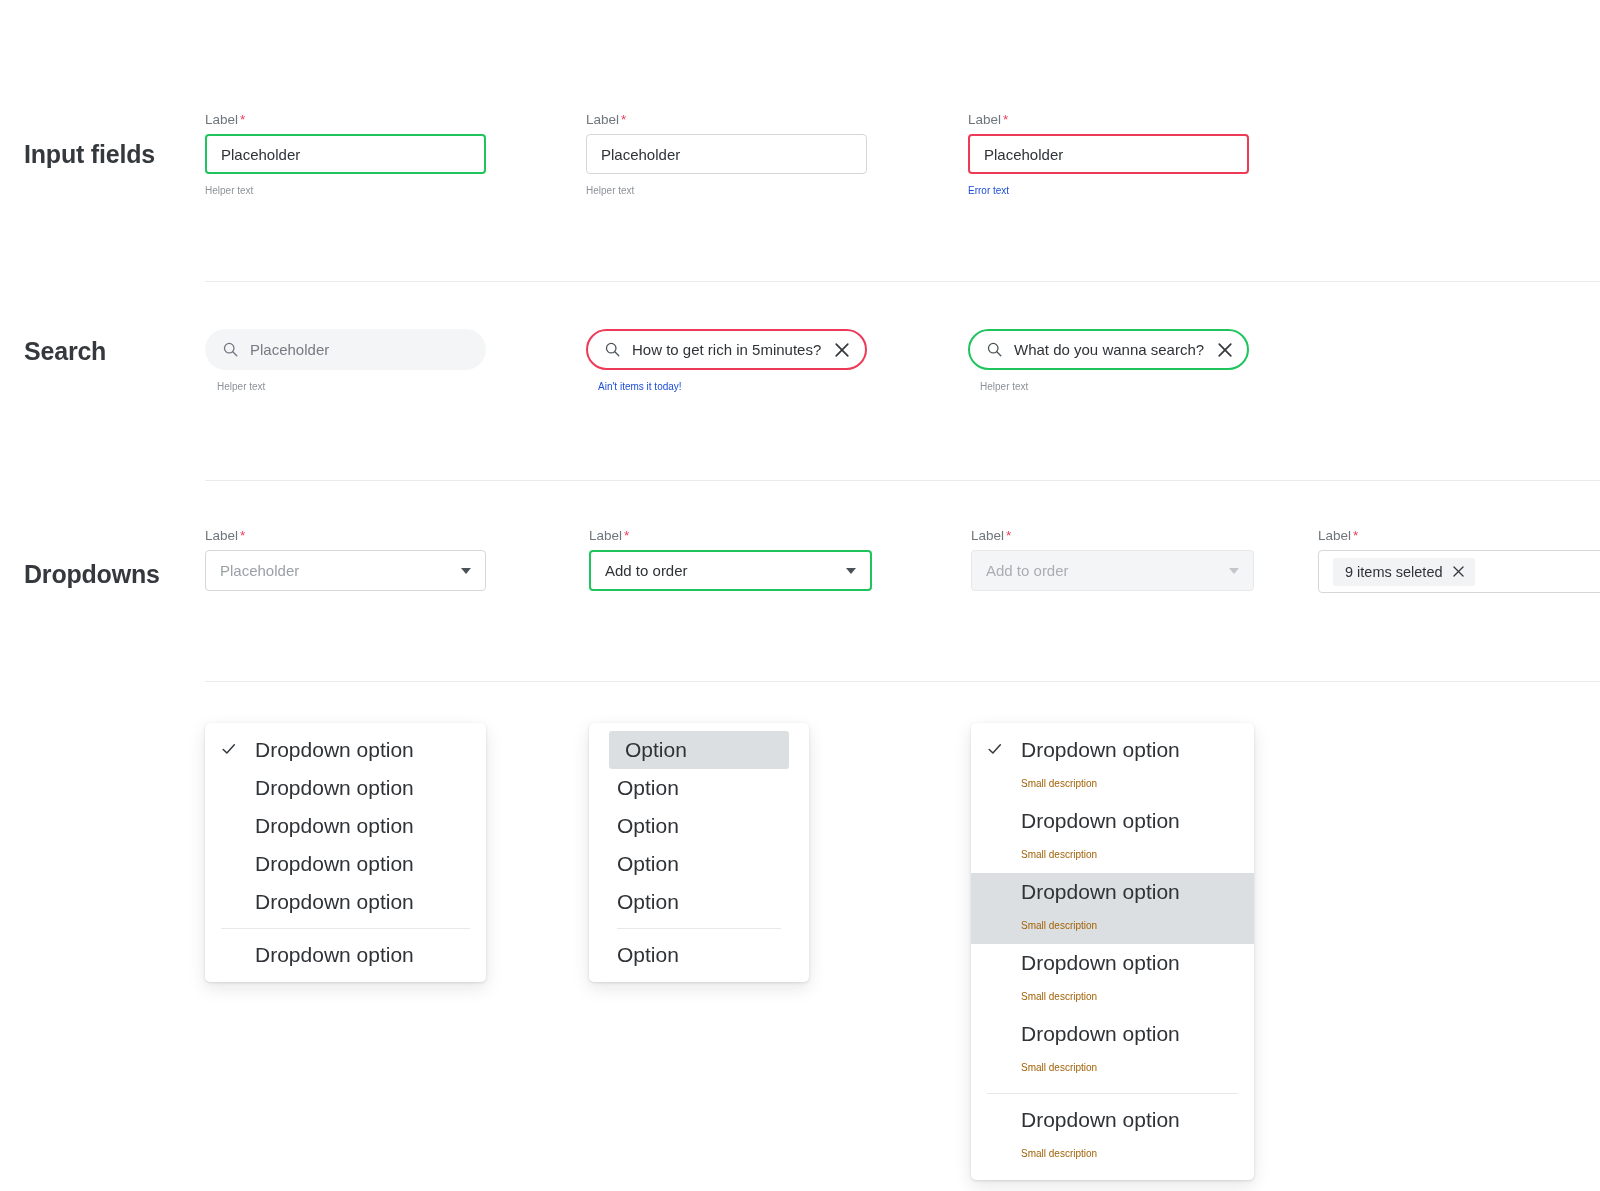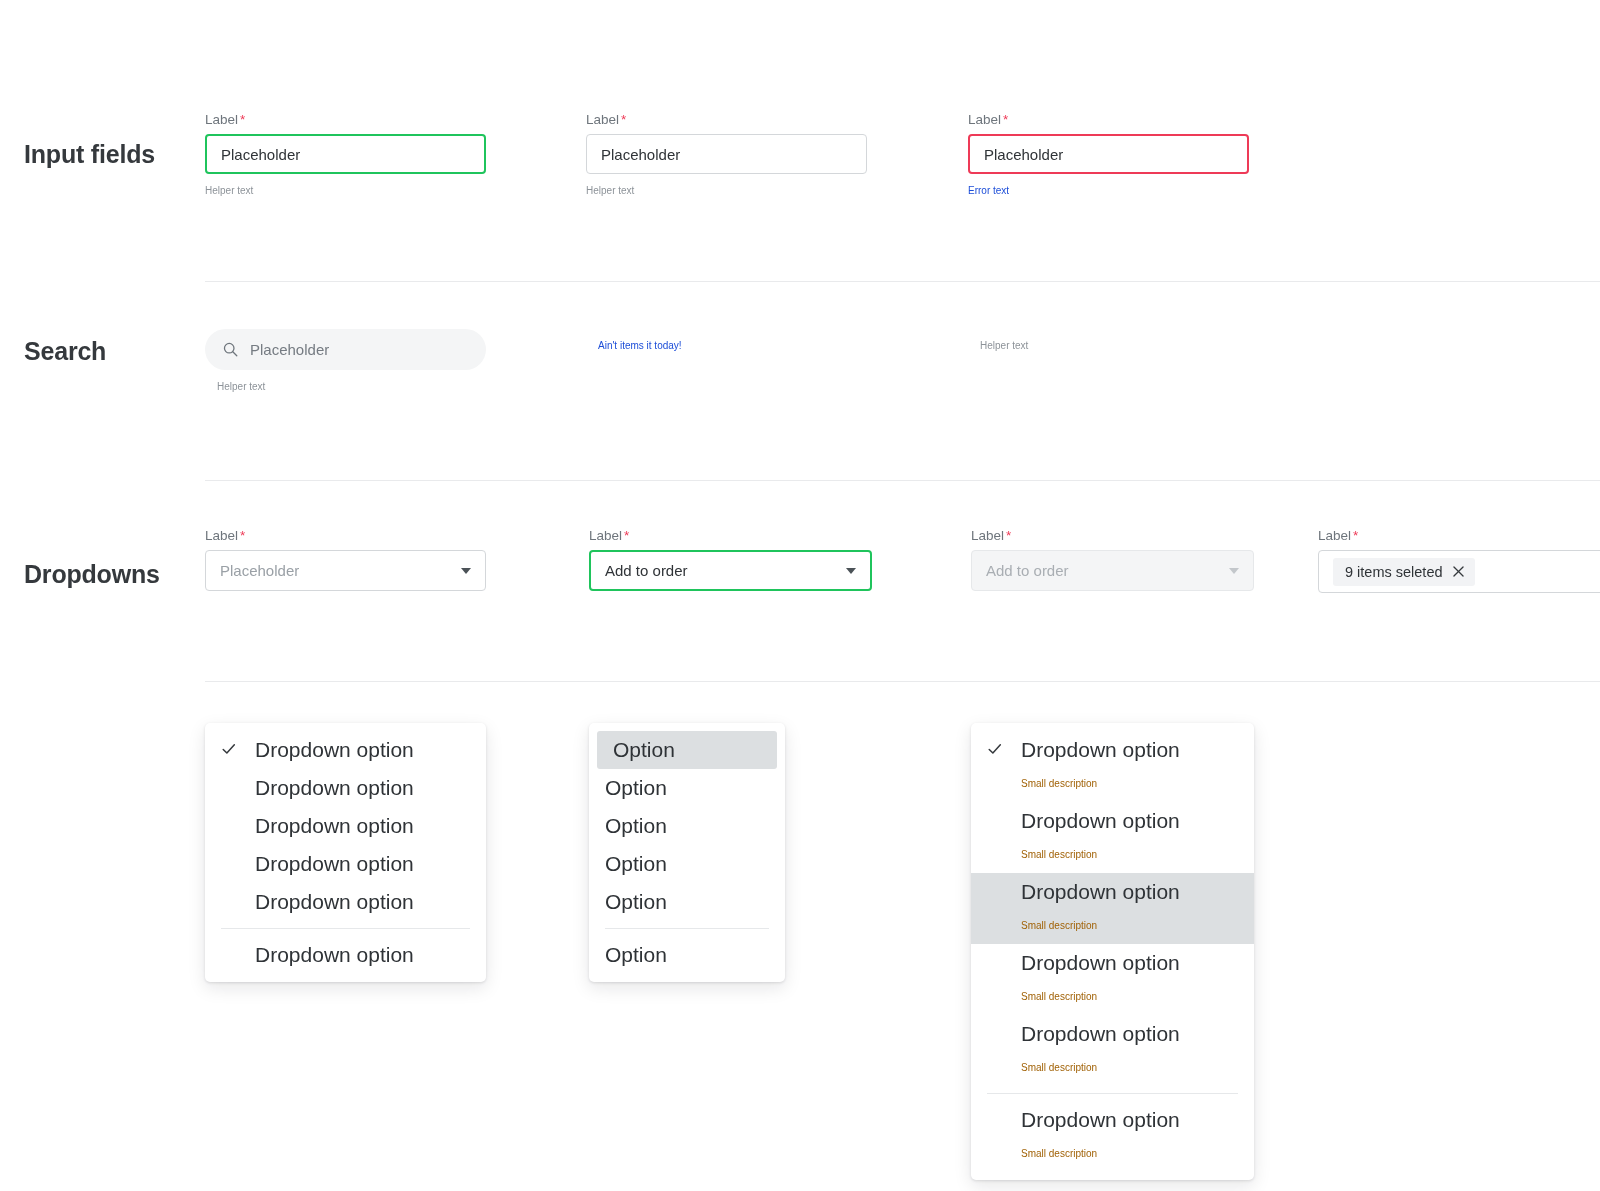--- a/index.html
+++ b/index.html
@@ -204,24 +204,54 @@
           <circle cx="8.5" cy="8.5" r="5.6" stroke="#6e757c" stroke-width="1.5"></circle>
           <line x1="12.7" y1="12.7" x2="17.4" y2="17.4" stroke="#6e757c" stroke-width="1.5" stroke-linecap="round"></line>
         </svg>
       </span>
       <span class="search-text placeholder">Placeholder</span>
     </div>
     <div class="helper" style="margin-left:12px;">Helper text</div>
   </div>
 
   <div class="field" style="left:586px; top:329px; width:281px;">
+    <div class="search-pill outline-red">
+      <span>
+        <svg class="icon-svg" width="17" height="17" viewBox="0 0 20 20" fill="none">
+          <circle cx="8.5" cy="8.5" r="5.6" stroke="#4b5257" stroke-width="1.5"></circle>
+          <line x1="12.7" y1="12.7" x2="17.4" y2="17.4" stroke="#4b5257" stroke-width="1.5" stroke-linecap="round"></line>
+        </svg>
+      </span>
+      <span class="search-text">How to get rich in 5minutes?</span>
+      <span class="clear-btn">
+        <svg class="icon-svg" width="16" height="16" viewBox="0 0 16 16" fill="none">
+          <line x1="2.2" y1="2.2" x2="13.8" y2="13.8" stroke="#35393d" stroke-width="1.7" stroke-linecap="round"></line>
+          <line x1="13.8" y1="2.2" x2="2.2" y2="13.8" stroke="#35393d" stroke-width="1.7" stroke-linecap="round"></line>
+        </svg>
+      </span>
+    </div>
     <div class="helper error" style="margin-left:12px;">Ain't items it today!</div>
   </div>
 
   <div class="field" style="left:968px; top:329px; width:281px;">
+    <div class="search-pill outline-green">
+      <span>
+        <svg class="icon-svg" width="17" height="17" viewBox="0 0 20 20" fill="none">
+          <circle cx="8.5" cy="8.5" r="5.6" stroke="#4b5257" stroke-width="1.5"></circle>
+          <line x1="12.7" y1="12.7" x2="17.4" y2="17.4" stroke="#4b5257" stroke-width="1.5" stroke-linecap="round"></line>
+        </svg>
+      </span>
+      <span class="search-text">What do you wanna search?</span>
+      <span class="clear-btn">
+        <svg class="icon-svg" width="16" height="16" viewBox="0 0 16 16" fill="none">
+          <line x1="2.2" y1="2.2" x2="13.8" y2="13.8" stroke="#35393d" stroke-width="1.7" stroke-linecap="round"></line>
+          <line x1="13.8" y1="2.2" x2="2.2" y2="13.8" stroke="#35393d" stroke-width="1.7" stroke-linecap="round"></line>
+        </svg>
+      </span>
+    </div>
     <div class="helper" style="margin-left:12px;">Helper text</div>
   </div>
 
   <div class="field" style="left:205px; top:528px; width:281px;">
     <div class="field-label">
       <span>Label</span><span class="req">*</span>
     </div>
     <div class="select-box">
       <span class="select-value placeholder">Placeholder</span>
       <span class="caret"></span>
@@ -306,21 +336,21 @@
     <div id="menu1-footer">
         <div class="menu-item">
           <span class="check-slot"></span>
           <div>
             <div class="menu-label">Dropdown option</div>
           </div>
         </div>
       </div>
   </div>
 
-  <div class="menu" style="left:589px; top:723px; width:196px; padding:8px 0;">
+  <div class="menu" style="left:589px; top:723px; width:220px; padding:8px 12px;">
     <div id="menu2-items">
         <div class="menu-item selected-bg" style="background: rgb(220, 223, 225); margin: 0px 8px; border-radius: 3px;">
           <div>
             <div class="menu-label">Option</div>
           </div>
         </div>
         <div class="menu-item">
           <div>
             <div class="menu-label">Option</div>
           </div>

